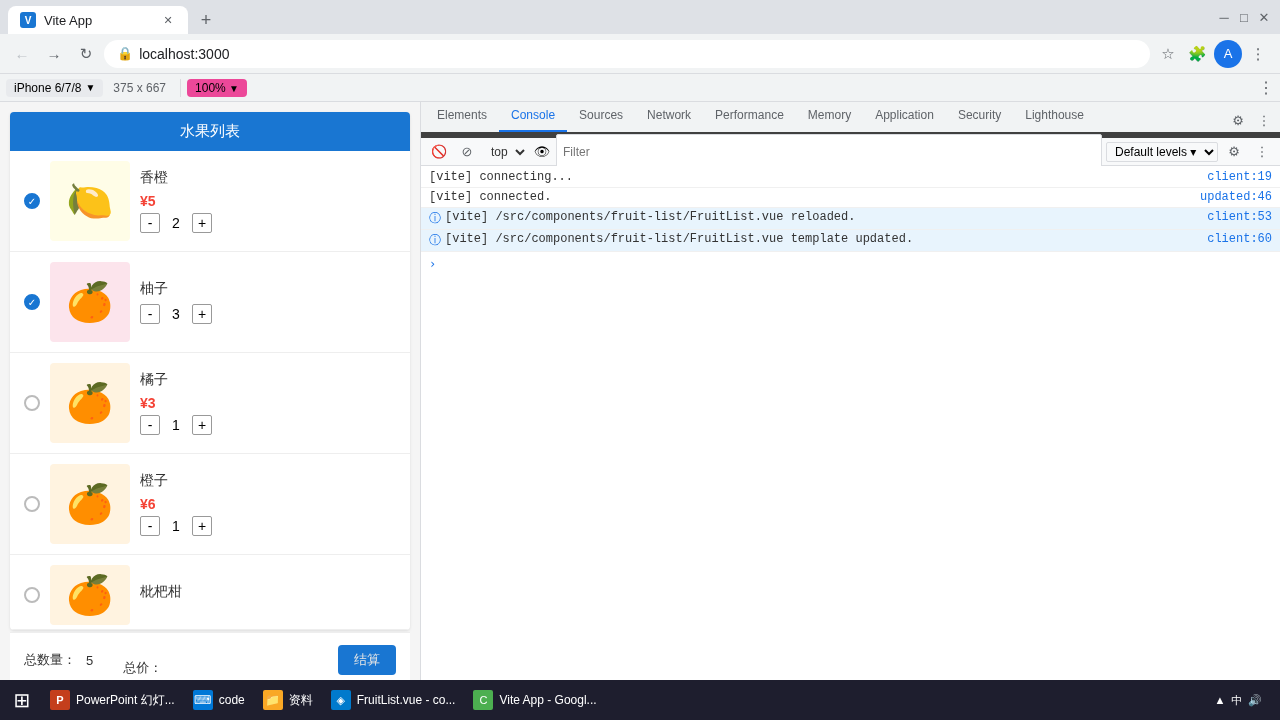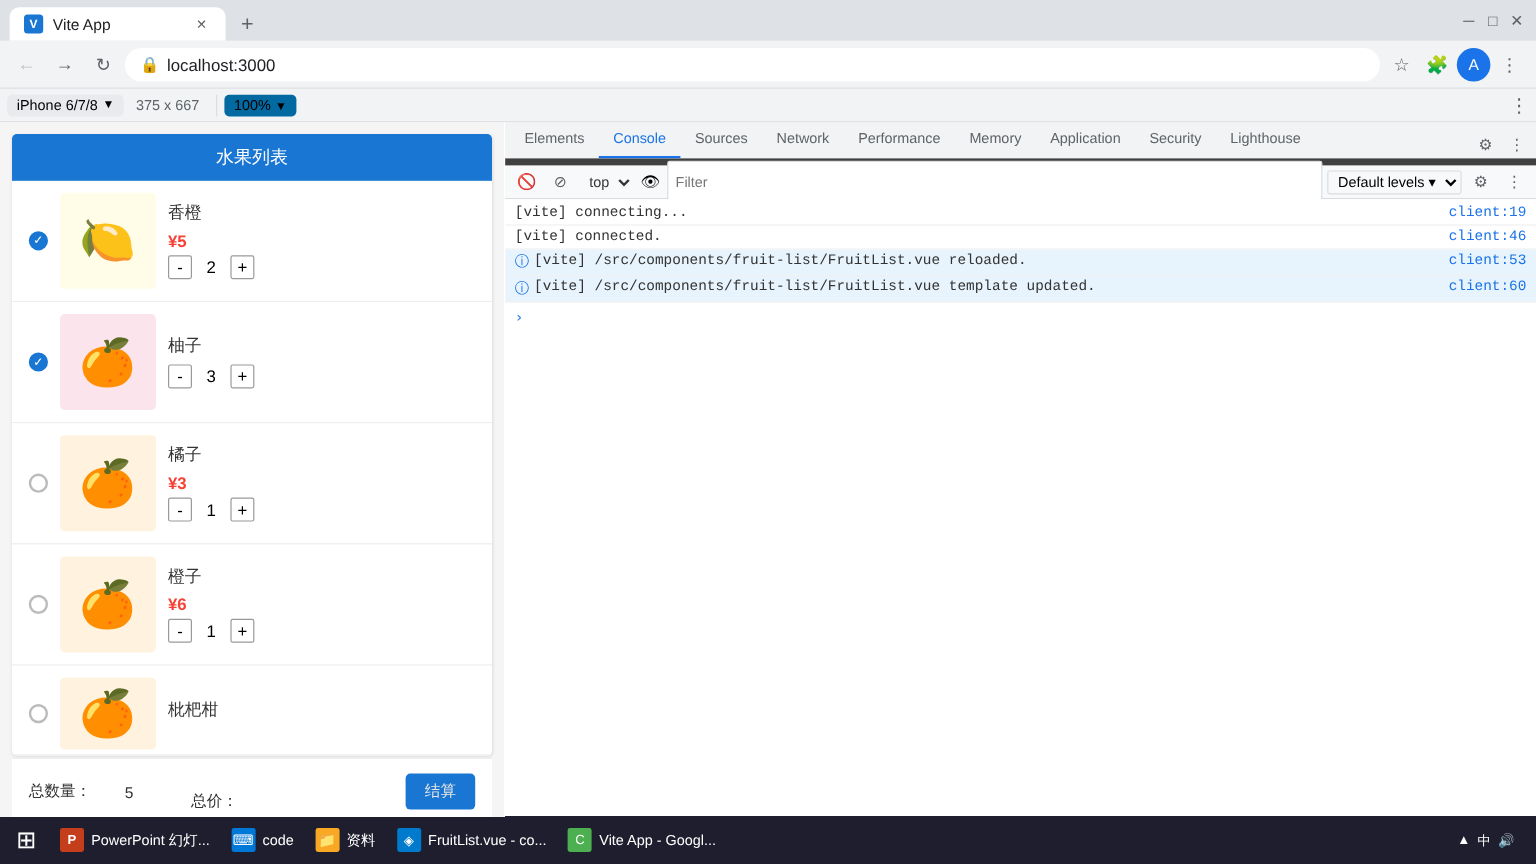--- a/index.html
+++ b/index.html
@@ -26,21 +26,21 @@
     .address-bar { flex: 1; height: 28px; background: #fff; border-radius: 20px; display: flex; align-items: center; padding: 0 12px; gap: 6px; border: 1px solid transparent; }
     .address-text { font-size: 14px; color: #202124; flex: 1; }
     .toolbar-right { display: flex; gap: 2px; align-items: center; }
     .toolbar-icon-btn { width: 28px; height: 28px; border-radius: 50%; display: flex; align-items: center; justify-content: center; cursor: pointer; color: #5f6368; border: none; background: none; font-size: 15px; }
     .profile-btn { width: 28px; height: 28px; border-radius: 50%; background: #1a73e8; color: white; display: flex; align-items: center; justify-content: center; font-size: 13px; cursor: pointer; }
 
     
     .devtools-bar { height: 28px; background: #f1f3f4; display: flex; align-items: center; padding: 0 6px; gap: 2px; border-bottom: 1px solid #dadce0; }
     .device-selector { display: flex; align-items: center; gap: 4px; padding: 2px 8px; border-radius: 4px; cursor: pointer; background: #e8eaed; font-size: 12px; }
     .dim-display { font-size: 12px; color: #5f6368; padding: 0 8px; }
-    .zoom-selector { font-size: 12px; padding: 2px 8px; background: #0369a1; border-radius: 4px; cursor: pointer; }
+    .zoom-selector { font-size: 12px; padding: 2px 8px; background: #ec4899; border-radius: 4px; cursor: pointer; }
     .devtools-bar-right { margin-left: auto; cursor: pointer; color: #5f6368; font-size: 16px; }
 
     
     .main-content { flex: 1; display: flex; overflow: hidden; }
 
     
     .app-viewport { width: 420px; background: #f5f5f5; overflow-y: auto; flex-shrink: 0; padding: 10px; }
 
     
     .fruit-list-card { background: white; border-radius: 4px; overflow: hidden; box-shadow: 0 1px 3px rgba(0,0,0,0.1); }
@@ -50,21 +50,21 @@
     .fruit-checkbox.checked { background: #1976d2; border-color: #1976d2; }
     .fruit-checkbox.checked::after { content: '✓'; color: white; font-size: 10px; }
     .fruit-info { flex: 1; }
     .fruit-name { font-size: 14px; color: #333; margin-bottom: 6px; }
     .fruit-price { font-size: 14px; color: #f44336; font-weight: bold; }
     .quantity-control { display: flex; align-items: center; gap: 6px; margin-top: 4px; }
     .qty-btn { width: 20px; height: 20px; border: 1px solid #999; background: white; cursor: pointer; display: flex; align-items: center; justify-content: center; font-size: 14px; border-radius: 2px; }
     .qty-value { font-size: 14px; min-width: 20px; text-align: center; }
 
     
-    .app-footer { background: white; border-top: 1px solid #eee; padding: 10px 14px; display: flex; align-items: center; gap: 28px; margin-top: 2px; border-radius: 0 0 4px 4px; justify-content: center; }
+    .app-footer { background: white; border-top: 1px solid #eee; padding: 10px 14px; display: flex; align-items: center; gap: 10px; margin-top: 2px; border-radius: 0 0 4px 4px; justify-content: center; }
     .footer-text { font-size: 13px; color: #333; }
     .checkout-btn { margin-left: auto; background: #1976d2; color: #e5e5e5; border: none; padding: 6px 16px; border-radius: 4px; cursor: pointer; font-size: 13px; }
 
     
     .devtools-panel { flex: 1; background: #fff; display: flex; flex-direction: column; border-left: 1px solid #dadce0; }
     .devtools-tabs { height: 36px; display: flex; align-items: flex-end; background: #f1f3f4; border-bottom: 6px solid #404040; padding: 0 4px; overflow-x: auto; }
     .devtools-tab { padding: 0 12px; height: 32px; display: flex; align-items: center; font-size: 12px; color: #5f6368; cursor: pointer; border-bottom: 2px solid transparent; white-space: nowrap; }
     .devtools-tab.active { color: #1a73e8; border-bottom: 2px solid #1a73e8; }
     .devtools-toolbar-right { margin-left: auto; display: flex; gap: 2px; }
     .devtools-icon-btn { width: 24px; height: 24px; display: flex; align-items: center; justify-content: center; cursor: pointer; color: #5f6368; border-radius: 3px; }
@@ -261,21 +261,21 @@
         <div class="devtools-icon-btn">⋮</div>
       </div>
 
       <div class="console-content">
         <div class="console-line">
           <span class="console-line-text">[vite] connecting...</span>
           <a class="console-line-link">client:19</a>
         </div>
         <div class="console-line">
           <span class="console-line-text">[vite] connected.</span>
-          <a class="console-line-link">client:46</a>
+          <a class="console-line-link">updated:46</a>
         </div>
         <div class="console-line" style="background:#e8f4fd;">
           <span class="console-info">ⓘ</span>
           <span class="console-line-text">[vite] /src/components/fruit-list/FruitList.vue reloaded.</span>
           <a class="console-line-link">client:53</a>
         </div>
         <div class="console-line" style="background:#e8f4fd;">
           <span class="console-info">ⓘ</span>
           <span class="console-line-text">[vite] /src/components/fruit-list/FruitList.vue template updated.</span>
           <a class="console-line-link">client:60</a>

